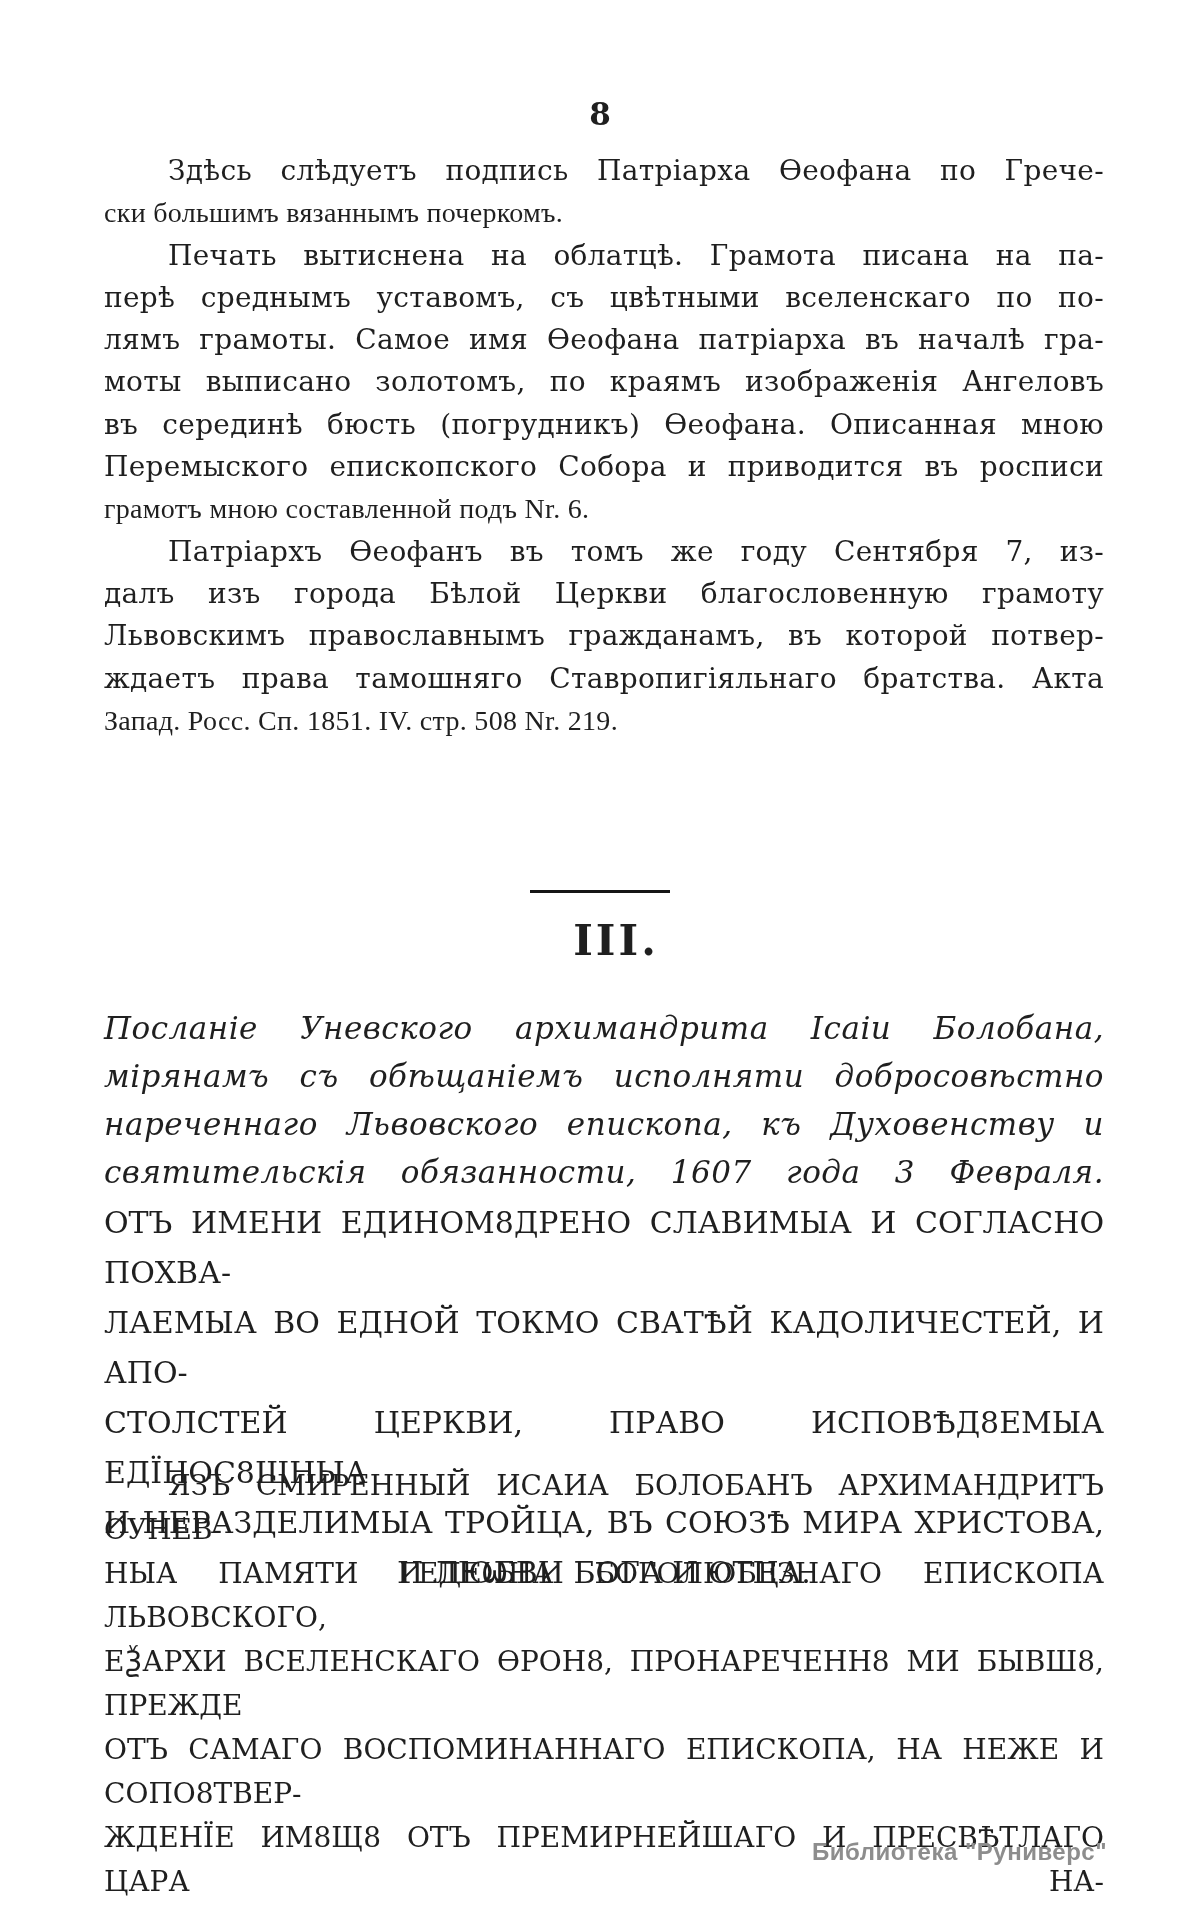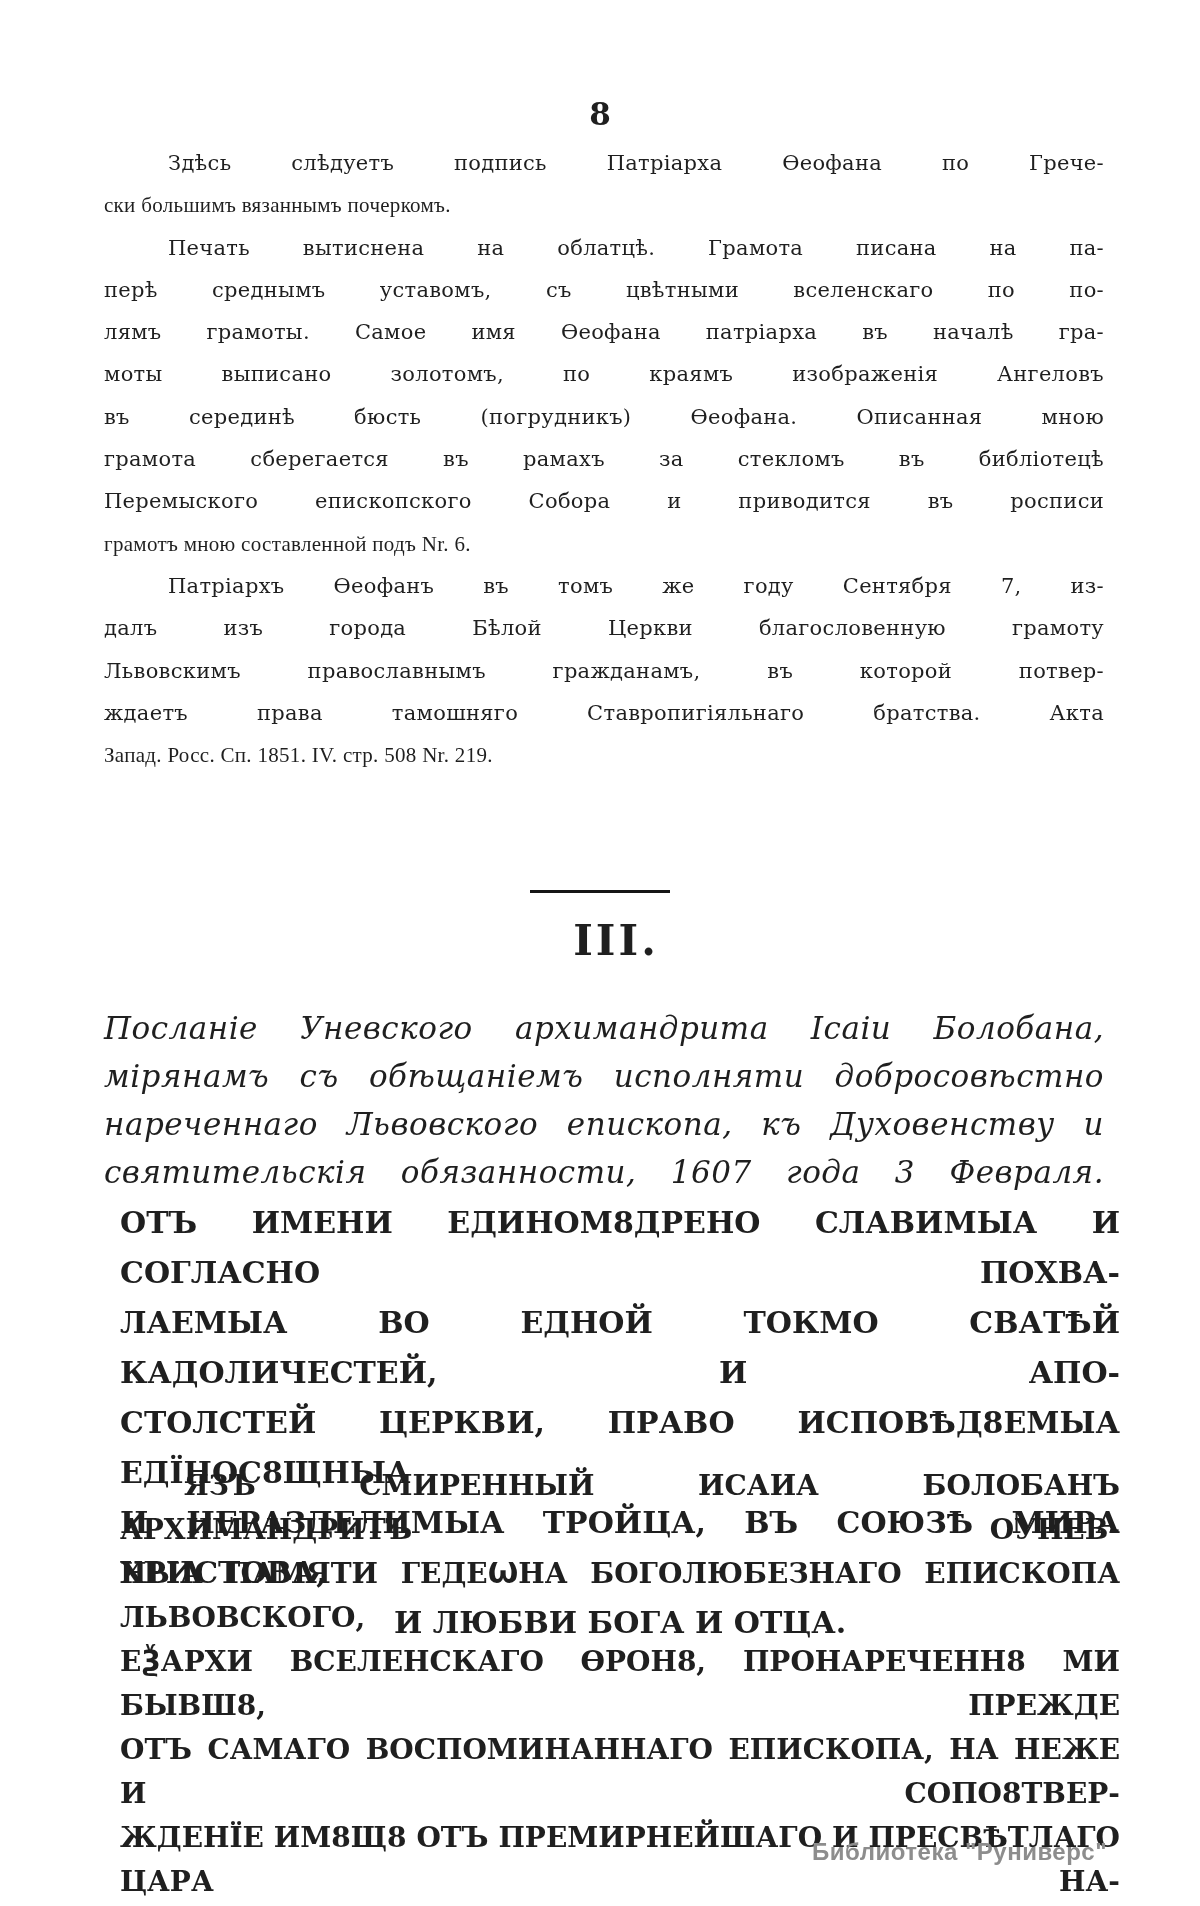--- a/index.html
+++ b/index.html
@@ -15,22 +15,22 @@
   }
   .page-number {
     position: absolute;
     top: 96px; left: 0; width: 100%;
     text-align: center;
     font-size: 31px;
     font-weight: bold;
   }
   .body-block {
     position: absolute;
-    top: 142px; left: 104px; width: 1000px;
-    font-size: 21px;
+    top: 150px; left: 104px; width: 1000px;
+    font-size: 28px;
     line-height: 42.3px;
     letter-spacing: 0.3px;
   }
   .line {
     text-align: justify;
     text-align-last: justify;
     white-space: nowrap0;
   }
   .line.last { text-align-last: left; font-family: Liberation Serif, serif; }
   .line.indent { text-indent: 64px; }
@@ -52,22 +52,22 @@
   .section-title {
     position: absolute;
     top: 1004px; left: 104px; width: 1000px;
     font-style: italic;
     font-size: 31px;
     line-height: 48px;
     letter-spacing: 0.5px;
   }
   .slavonic {
     position: absolute;
-    left: 120px; width: 1000px;
-    font-weight: bold;
+    left: 104px; width: 1000px;
+    font-weight: normal;
     text-transform: uppercase;
   }
   .creed {
     top: 1198px;
     font-size: 30px;
     line-height: 50px;
   }
   .epistle {
     top: 1464px;
     font-size: 28px;
@@ -92,21 +92,20 @@
 
   <div class="body-block">
     <div class="line indent">Здѣсь слѣдуетъ подпись Патріарха Ѳеофана по Грече-</div>
     <div class="line last">ски большимъ вязаннымъ почеркомъ.</div>
 
     <div class="line indent">Печать вытиснена на облатцѣ. Грамота писана на па-</div>
     <div class="line">перѣ среднымъ уставомъ, съ цвѣтными вселенскаго по по-</div>
     <div class="line">лямъ грамоты. Самое имя Ѳеофана патріарха въ началѣ гра-</div>
     <div class="line">моты выписано золотомъ, по краямъ изображенія Ангеловъ</div>
     <div class="line">въ серединѣ бюсть (погрудникъ) Ѳеофана. Описанная мною</div>
-    <div class="line">грамота сберегается въ рамахъ за стекломъ въ библіотецѣ</div>
     <div class="line">Перемыского епископского Собора и приводится въ росписи</div>
     <div class="line last">грамотъ мною составленной подъ Nr. 6.</div>
 
     <div class="line indent">Патріархъ Ѳеофанъ въ томъ же году Сентября 7, из-</div>
     <div class="line">далъ изъ города Бѣлой Церкви благословенную грамоту</div>
     <div class="line">Львовскимъ православнымъ гражданамъ, въ которой потвер-</div>
     <div class="line">ждаетъ права тамошняго Ставропигіяльнаго братства. Акта</div>
     <div class="line last">Запад. Росс. Сп. 1851. IV. стр. 508 Nr. 219.</div>
   </div>
 

